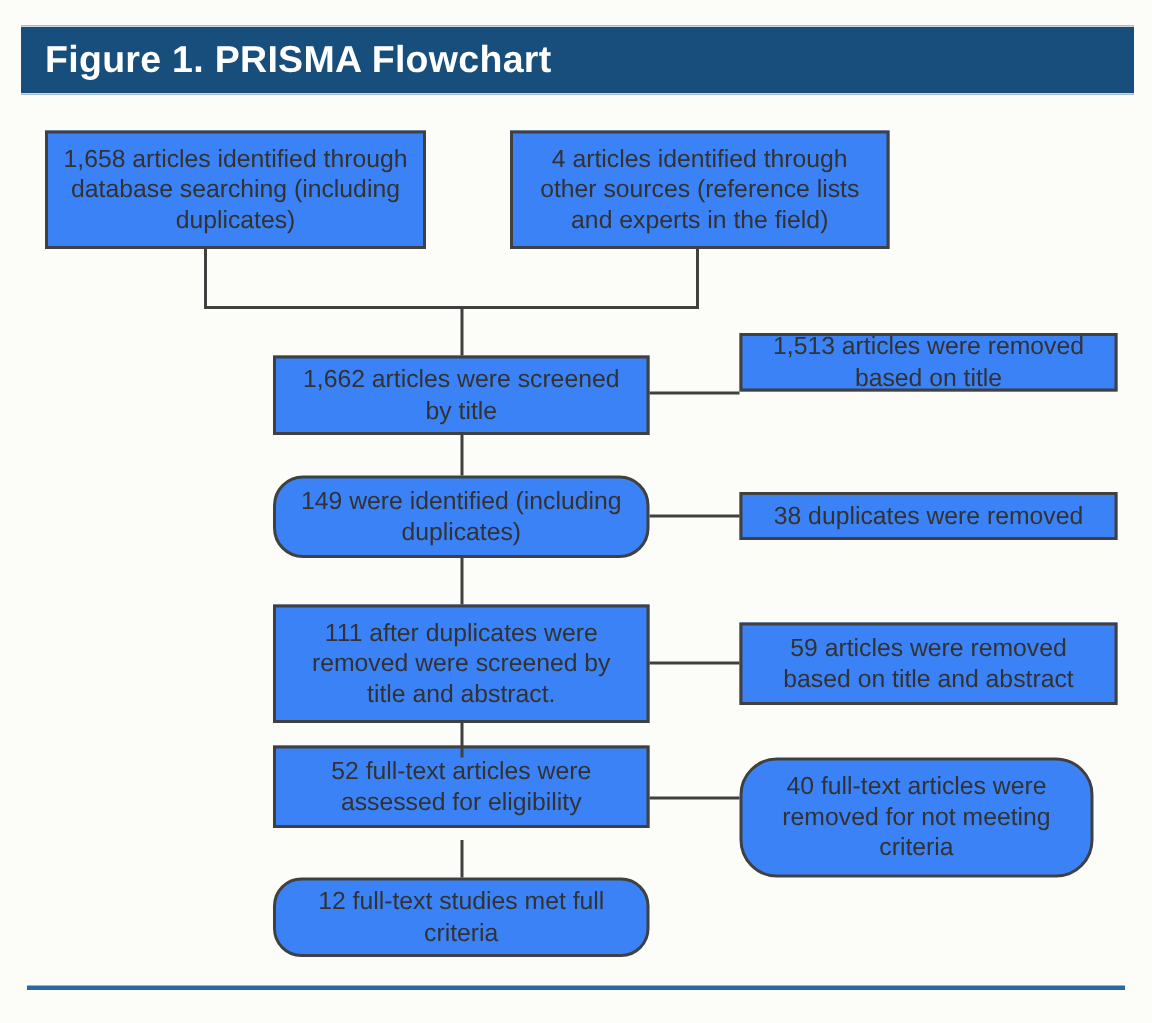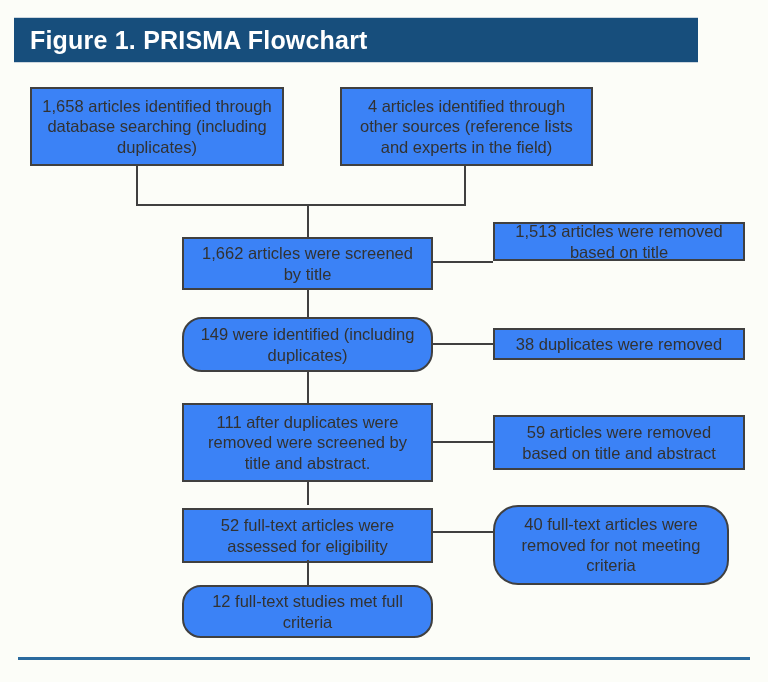--- a/index.html
+++ b/index.html
@@ -12,21 +12,21 @@
     position: relative;
     width: 768px;
     height: 682px;
     background: #fcfdf8;
     overflow: hidden;
   }
   .title-bar {
     position: absolute;
     left: 14px;
     top: 17px;
-    width: 684px;
+    width: 742px;
     height: 46px;
     background: #174e7c;
     border-top: 1px solid #ccd6de;
     border-bottom: 1px solid #ccd6de;
     box-sizing: border-box;
     display: flex;
     align-items: center;
     padding-left: 16px;
     color: #ffffff;
     font-size: 25px;
@@ -61,21 +61,21 @@
     height: 3px;
     background: #2a6a9e;
   }
 
   
   .b-db      { left: 30px;  top: 87px;  width: 254px; height: 79px; }
   .b-other   { left: 340px; top: 87px;  width: 253px; height: 79px; }
   .b-screen  { left: 182px; top: 237px; width: 251px; height: 53px; }
   .b-ident   { left: 182px; top: 317px; width: 251px; height: 55px; border-radius: 20px; }
   .b-afterdup{ left: 182px; top: 403px; width: 251px; height: 79px; }
-  .b-fulltext{ left: 182px; top: 508px; width: 251px; height: 55px; }
+  .b-fulltext{ left: 182px; top: 497px; width: 251px; height: 55px; }
   .b-met     { left: 182px; top: 585px; width: 251px; height: 53px; border-radius: 19px; }
   .s-title   { left: 493px; top: 222px; width: 252px; height: 39px; }
   .s-dup     { left: 493px; top: 328px; width: 252px; height: 32px; }
   .s-ta      { left: 493px; top: 415px; width: 252px; height: 55px; }
   .s-crit    { left: 493px; top: 505px; width: 236px; height: 80px; border-radius: 25px; }
 
   
   .c-vleft   { left: 136px; top: 166px; height: 40px; }
   .c-vright  { left: 464px; top: 166px; height: 40px; }
   .c-hmerge  { left: 136px; top: 204px; width: 330px; }

